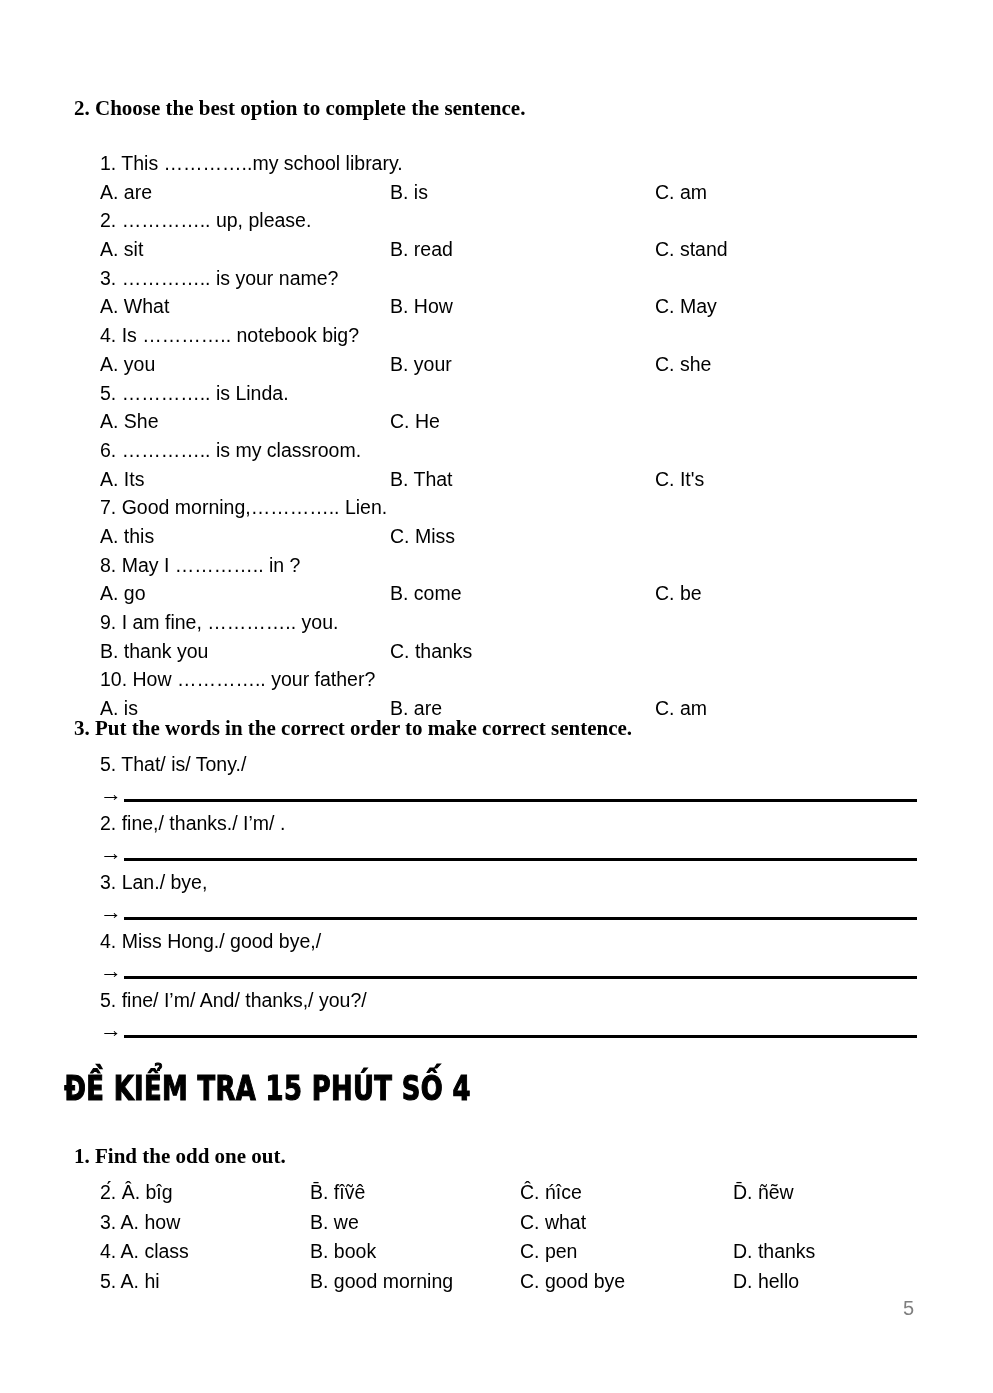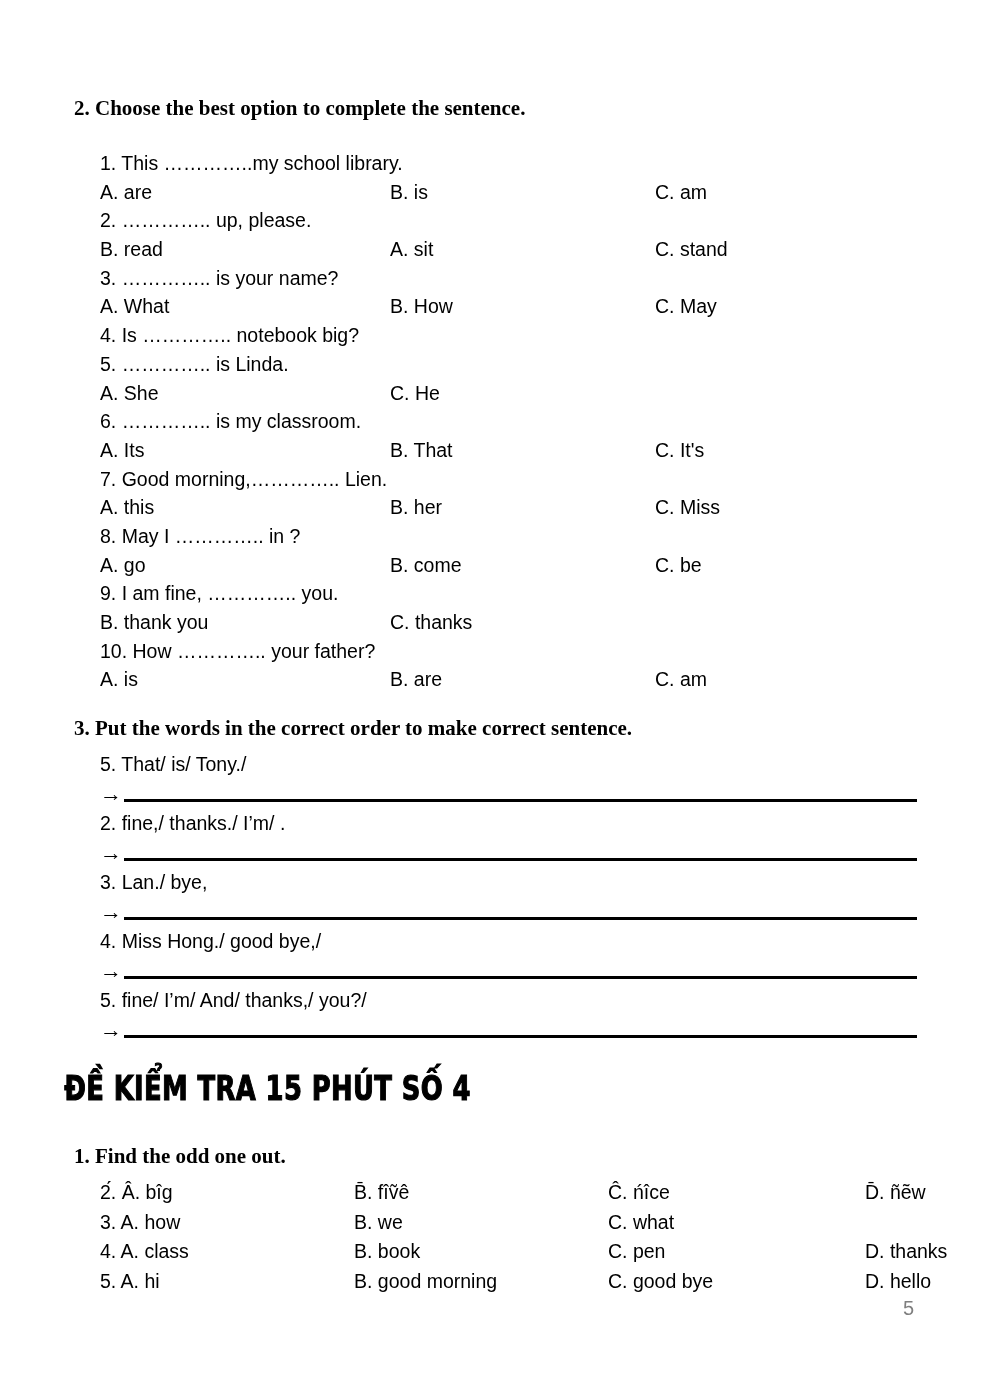--- a/index.html
+++ b/index.html
@@ -95,21 +95,20 @@
     top: 1178px;
     left: 100px;
     width: 860px;
     font-size: 19.5px;
   }
   .odd-row {
     display: grid;
     grid-template-columns: 210px 210px 213px 1fr;
     height: 29.7px;
     line-height: 29.7px;
-    gap: 44px;
   }
   
   #page-number {
     position: absolute;
     top: 1297px;
     left: 903px;
     font-size: 20px;
     color: #7f7f7f;
   }
 </style>
@@ -122,46 +121,50 @@
 
   <div id="sec2-body">
     <div class="q-prompt">1. This …………..my school library.</div>
     <div class="q-opts">
       <span>A. are</span>
       <span>B. is</span>
       <span>C. am</span>
     </div>
     <div class="q-prompt">2. ………….. up, please.</div>
     <div class="q-opts">
+      <span>A. sit</span>
       <span>B. read</span>
-      <span>A. sit</span>
       <span>C. stand</span>
     </div>
     <div class="q-prompt">3. ………….. is your name?</div>
     <div class="q-opts">
       <span>A. What</span>
       <span>B. How</span>
       <span>C. May</span>
     </div>
     <div class="q-prompt">4. Is ………….. notebook big?</div>
+    <div class="q-opts">
+      <span>A. you</span>
+      <span>B. your</span>
+      <span>C. she</span>
+    </div>
     <div class="q-prompt">5. ………….. is Linda.</div>
     <div class="q-opts">
       <span>A. She</span>
       <span>C. He</span>
     </div>
     <div class="q-prompt">6. ………….. is my classroom.</div>
     <div class="q-opts">
       <span>A. Its</span>
       <span>B. That</span>
       <span>C. It's</span>
     </div>
     <div class="q-prompt">7. Good morning,………….. Lien.</div>
     <div class="q-opts">
       <span>A. this</span>
-      <span>B. her</span>
       <span>C. Miss</span>
     </div>
     <div class="q-prompt">8. May I ………….. in ?</div>
     <div class="q-opts">
       <span>A. go</span>
       <span>B. come</span>
       <span>C. be</span>
     </div>
     <div class="q-prompt">9. I am fine, ………….. you.</div>
     <div class="q-opts">

